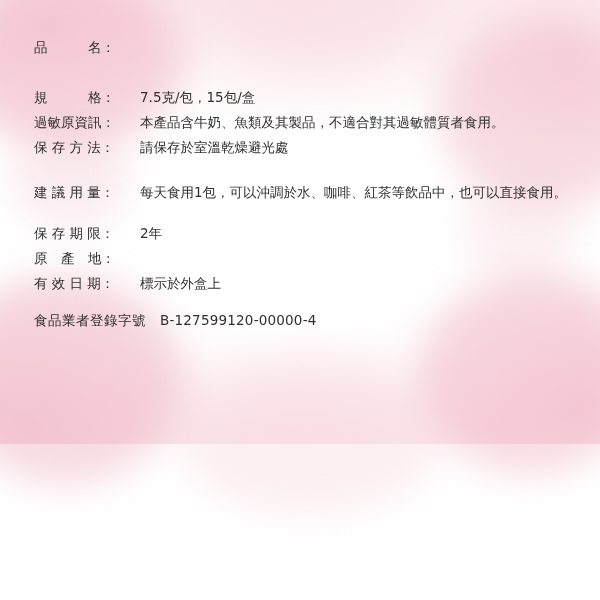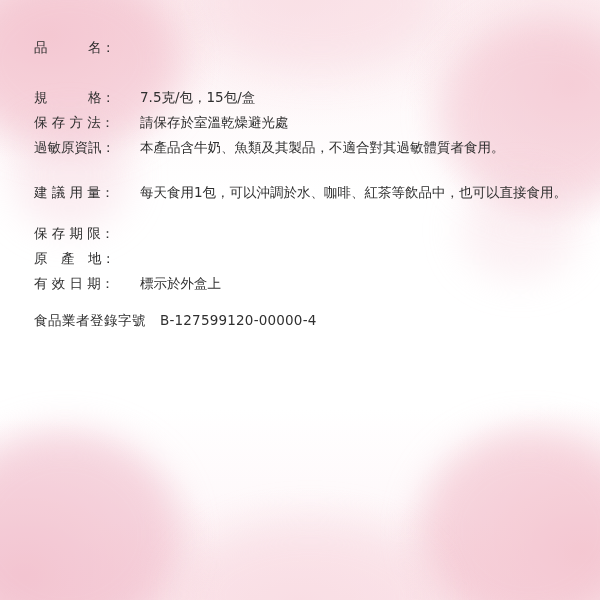--- a/index.html
+++ b/index.html
@@ -10,21 +10,21 @@
     width: 600px;
     height: 600px;
     font-family: "DejaVu Sans", "Liberation Sans", sans-serif;
     background: #ffffff;
     overflow: hidden;
   }
 
   #page {
     position: relative;
     width: 600px;
-    height: 600px;
+    height: 444px;
     background:
       radial-gradient(ellipse 260px 180px at 8% 6%, rgba(244,196,206,0.55), rgba(244,196,206,0) 70%),
       radial-gradient(ellipse 230px 200px at 95% 14%, rgba(245,200,210,0.50), rgba(245,200,210,0) 72%),
       radial-gradient(ellipse 300px 170px at 50% 0%, rgba(250,222,228,0.55), rgba(250,222,228,0) 75%),
       radial-gradient(ellipse 280px 220px at 4% 96%, rgba(243,190,202,0.55), rgba(243,190,202,0) 72%),
       radial-gradient(ellipse 260px 210px at 97% 92%, rgba(244,194,204,0.55), rgba(244,194,204,0) 72%),
       radial-gradient(ellipse 340px 150px at 50% 100%, rgba(249,215,223,0.5), rgba(249,215,223,0) 75%),
       linear-gradient(180deg, #fdf3f5 0%, #ffffff 32%, #ffffff 68%, #fdf2f5 100%);
     box-sizing: border-box;
   }
@@ -120,40 +120,41 @@
 
 
     <div class="gap-md"></div>
 
     <div class="row">
       <div class="label tight">規　　　格：</div>
       <div class="value">7.5克/包，15包/盒</div>
     </div>
 
     <div class="row">
-      <div class="label tight">保 存 方 法：</div>
-      <div class="value">請保存於室溫乾燥避光處</div>
+      <div class="label tight">過敏原資訊：</div>
+      <div class="value">本產品含牛奶、魚類及其製品，不適合對其過敏體質者食用。</div>
     </div>
 
     <div class="row">
-      <div class="label tight">過敏原資訊：</div>
-      <div class="value">本產品含牛奶、魚類及其製品，不適合對其過敏體質者食用。</div>
+      <div class="label tight">保 存 方 法：</div>
+      <div class="value">請保存於室溫乾燥避光處</div>
     </div>
 
     <div class="gap-lg"></div>
 
     <div class="row">
       <div class="label tight">建 議 用 量：</div>
       <div class="value">每天食用1包，可以沖調於水、咖啡、紅茶等飲品中，也可以直接食用。</div>
     </div>
 
     <div class="gap-md"></div>
 
     <div class="row">
       <div class="label tight">保 存 期 限：</div>
+      <div class="value">2年</div>
     </div>
 
     <div class="row">
       <div class="label tight">原　產　地：</div>
     </div>
 
     <div class="row">
       <div class="label tight">有 效 日 期：</div>
       <div class="value">標示於外盒上</div>
     </div>

